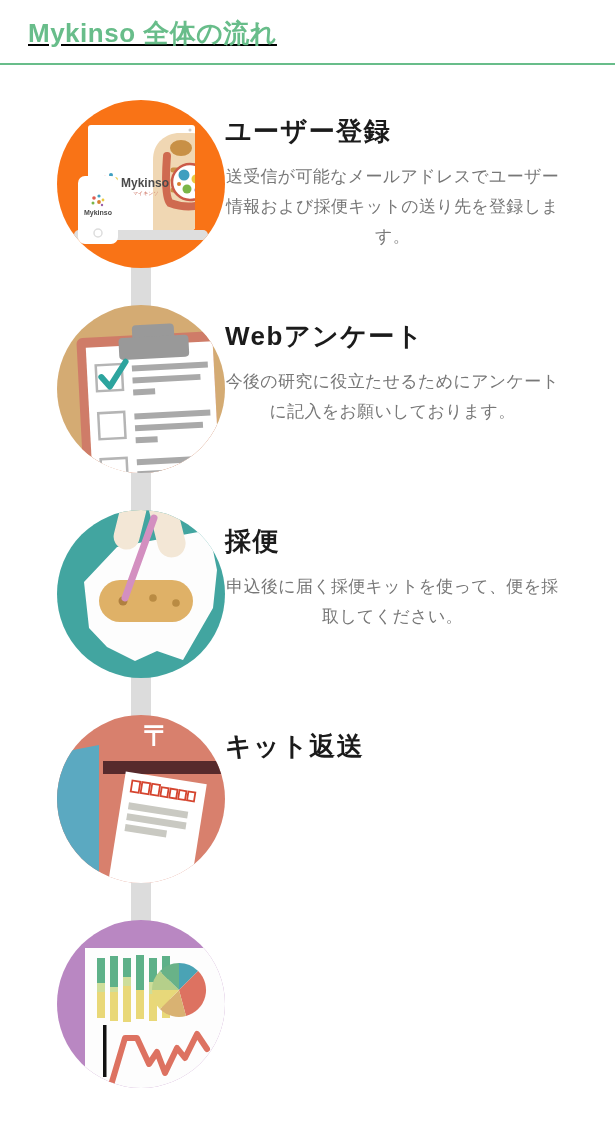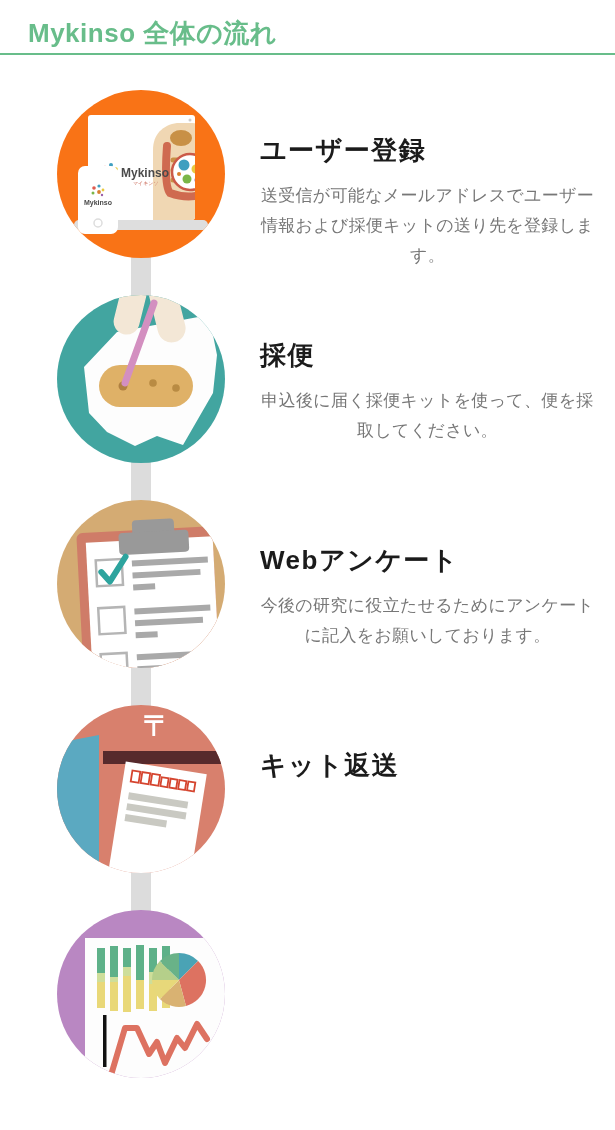--- a/index.html
+++ b/index.html
@@ -1,31 +1,31 @@
 <!DOCTYPE html>
 <html><head>
 <meta charset="utf-8">
 <style>
   html,body{margin:0;padding:0;background:#fff;}
   body{
     width:615px;height:1130px;overflow:hidden;position:relative;
     font-family:"Liberation Sans","DejaVu Sans",sans-serif;
     -webkit-font-smoothing:antialiased;
   }
-  .header{padding:16px 28px 2px 28px;border-bottom:2px solid #68bd8a;}
+  .header{padding:16px 28px 12px 28px;border-bottom:2px solid #68bd8a;text-decoration:underline;}
   .header h1{margin:0;font-size:26px;font-weight:bold;color:#68bd8a;letter-spacing:.5px;}
   .flow{position:relative;}
   .connector{position:absolute;left:131px;top:119px;width:20px;height:820px;background:#dcdcdc;}
   .step{position:relative;display:flex;height:205px;padding-left:57px;box-sizing:border-box;}
   .circle{
     width:168px;height:168px;margin-top:35px;border-radius:50%;
     overflow:hidden;position:relative;flex-shrink:0;z-index:1;
   }
   .circle svg{display:block;width:168px;height:168px;}
-  .step-text{margin-left:35px;padding-top:80px;width:335px;}
+  .step-text{padding-top:51px;width:335px;}
   .step-title{margin:0;font-size:26px;font-weight:bold;color:#1b1b1b;letter-spacing:1.5px;line-height:1.2;}
   .step-desc{margin:15px 0 0 0;font-size:17px;line-height:30px;color:#777;letter-spacing:.3px;text-align:center;}
 </style>
 </head>
 <body>
 
 <div class="header">
   <h1>Mykinso 全体の流れ</h1>
 </div>
 
@@ -87,72 +87,72 @@
         </g>
       </svg>
     </div>
     <div class="step-text">
       <h2 class="step-title">ユーザー登録</h2>
       <p class="step-desc">送受信が可能なメールアドレスでユーザー情報および採便キットの送り先を登録します。</p>
     </div>
   </div>
 
   <div class="step">
+    <div class="circle" style="background:#d4ab73">
+      <svg viewBox="0 0 168 168">
+        <g transform="rotate(-3 84 84)">
+          <rect x="22" y="30" width="136" height="160" rx="6" fill="#cf7c68"></rect>
+          <rect x="31" y="40" width="127" height="150" fill="#ffffff"></rect>
+          <rect x="78" y="20" width="42" height="18" rx="4" fill="#999999"></rect>
+          <rect x="64" y="32" width="70" height="22" rx="4" fill="#999999"></rect>
+          <g>
+            <rect x="40" y="58" width="26" height="26" fill="#ffffff" stroke="#b5b5b5" stroke-width="2.5"></rect>
+            <polyline points="45,70 53,80 70,56" fill="none" stroke="#2da49e" stroke-width="6" stroke-linecap="round" stroke-linejoin="round"></polyline>
+            <rect x="76" y="60" width="76" height="6" fill="#a9a9a9"></rect>
+            <rect x="76" y="72" width="68" height="6" fill="#a9a9a9"></rect>
+            <rect x="76" y="84" width="22" height="6" fill="#a9a9a9"></rect>
+          </g>
+          <g>
+            <rect x="40" y="106" width="26" height="26" fill="#ffffff" stroke="#b5b5b5" stroke-width="2.5"></rect>
+            <rect x="76" y="108" width="76" height="6" fill="#a9a9a9"></rect>
+            <rect x="76" y="120" width="68" height="6" fill="#a9a9a9"></rect>
+            <rect x="76" y="132" width="22" height="6" fill="#a9a9a9"></rect>
+          </g>
+          <g>
+            <rect x="40" y="152" width="26" height="26" fill="#ffffff" stroke="#b5b5b5" stroke-width="2.5"></rect>
+            <rect x="76" y="154" width="76" height="6" fill="#a9a9a9"></rect>
+            <rect x="76" y="166" width="68" height="6" fill="#a9a9a9"></rect>
+          </g>
+        </g>
+      </svg>
+    </div>
+    <div class="step-text">
+      <h2 class="step-title">Webアンケート</h2>
+      <p class="step-desc">今後の研究に役立たせるためにアンケートに記入をお願いしております。</p>
+    </div>
+  </div>
+
+  <div class="step">
     <div class="circle" style="background:#42a5a0">
       <svg viewBox="0 0 168 168">
         <polygon points="27,72 60,37 98,30 152,20 160,60 156,98 126,150 100,141 78,151 50,137 32,118" fill="#fdfdfd"></polygon>
         <g>
           <rect x="60" y="-14" width="26" height="54" rx="13" fill="#f3e7d6" transform="rotate(14 73 13)"></rect>
           <rect x="96" y="-18" width="28" height="66" rx="14" fill="#f3e7d6" transform="rotate(-14 110 15)"></rect>
         </g>
         <rect x="42" y="70" width="94" height="42" rx="21" fill="#dfb167"></rect>
         <circle cx="66" cy="91" r="4.5" fill="#b08040"></circle>
         <circle cx="96" cy="88" r="3.8" fill="#b98b43"></circle>
         <circle cx="119" cy="93" r="3.8" fill="#b98b43"></circle>
         <line x1="97" y1="8" x2="68" y2="88" stroke="#d38fc0" stroke-width="7" stroke-linecap="round"></line>
       </svg>
     </div>
     <div class="step-text">
       <h2 class="step-title">採便</h2>
       <p class="step-desc">申込後に届く採便キットを使って、便を採取してください。</p>
-    </div>
-  </div>
-
-  <div class="step">
-    <div class="circle" style="background:#d4ab73">
-      <svg viewBox="0 0 168 168">
-        <g transform="rotate(-3 84 84)">
-          <rect x="22" y="30" width="136" height="160" rx="6" fill="#cf7c68"></rect>
-          <rect x="31" y="40" width="127" height="150" fill="#ffffff"></rect>
-          <rect x="78" y="20" width="42" height="18" rx="4" fill="#999999"></rect>
-          <rect x="64" y="32" width="70" height="22" rx="4" fill="#999999"></rect>
-          <g>
-            <rect x="40" y="58" width="26" height="26" fill="#ffffff" stroke="#b5b5b5" stroke-width="2.5"></rect>
-            <polyline points="45,70 53,80 70,56" fill="none" stroke="#2da49e" stroke-width="6" stroke-linecap="round" stroke-linejoin="round"></polyline>
-            <rect x="76" y="60" width="76" height="6" fill="#a9a9a9"></rect>
-            <rect x="76" y="72" width="68" height="6" fill="#a9a9a9"></rect>
-            <rect x="76" y="84" width="22" height="6" fill="#a9a9a9"></rect>
-          </g>
-          <g>
-            <rect x="40" y="106" width="26" height="26" fill="#ffffff" stroke="#b5b5b5" stroke-width="2.5"></rect>
-            <rect x="76" y="108" width="76" height="6" fill="#a9a9a9"></rect>
-            <rect x="76" y="120" width="68" height="6" fill="#a9a9a9"></rect>
-            <rect x="76" y="132" width="22" height="6" fill="#a9a9a9"></rect>
-          </g>
-          <g>
-            <rect x="40" y="152" width="26" height="26" fill="#ffffff" stroke="#b5b5b5" stroke-width="2.5"></rect>
-            <rect x="76" y="154" width="76" height="6" fill="#a9a9a9"></rect>
-            <rect x="76" y="166" width="68" height="6" fill="#a9a9a9"></rect>
-          </g>
-        </g>
-      </svg>
-    </div>
-    <div class="step-text">
-      <h2 class="step-title">Webアンケート</h2>
-      <p class="step-desc">今後の研究に役立たせるためにアンケートに記入をお願いしております。</p>
     </div>
   </div>
 
   <div class="step">
     <div class="circle" style="background:#d8806d">
       <svg viewBox="0 0 168 168">
         <polygon points="0,38 42,30 42,168 0,158" fill="#5ba9c1"></polygon>
         <text x="100" y="30" font-size="28" font-weight="bold" fill="#ffffff" text-anchor="middle">〒</text>
         <rect x="46" y="46" width="122" height="13" fill="#572a2c"></rect>
         <g transform="rotate(9 100 115)">

